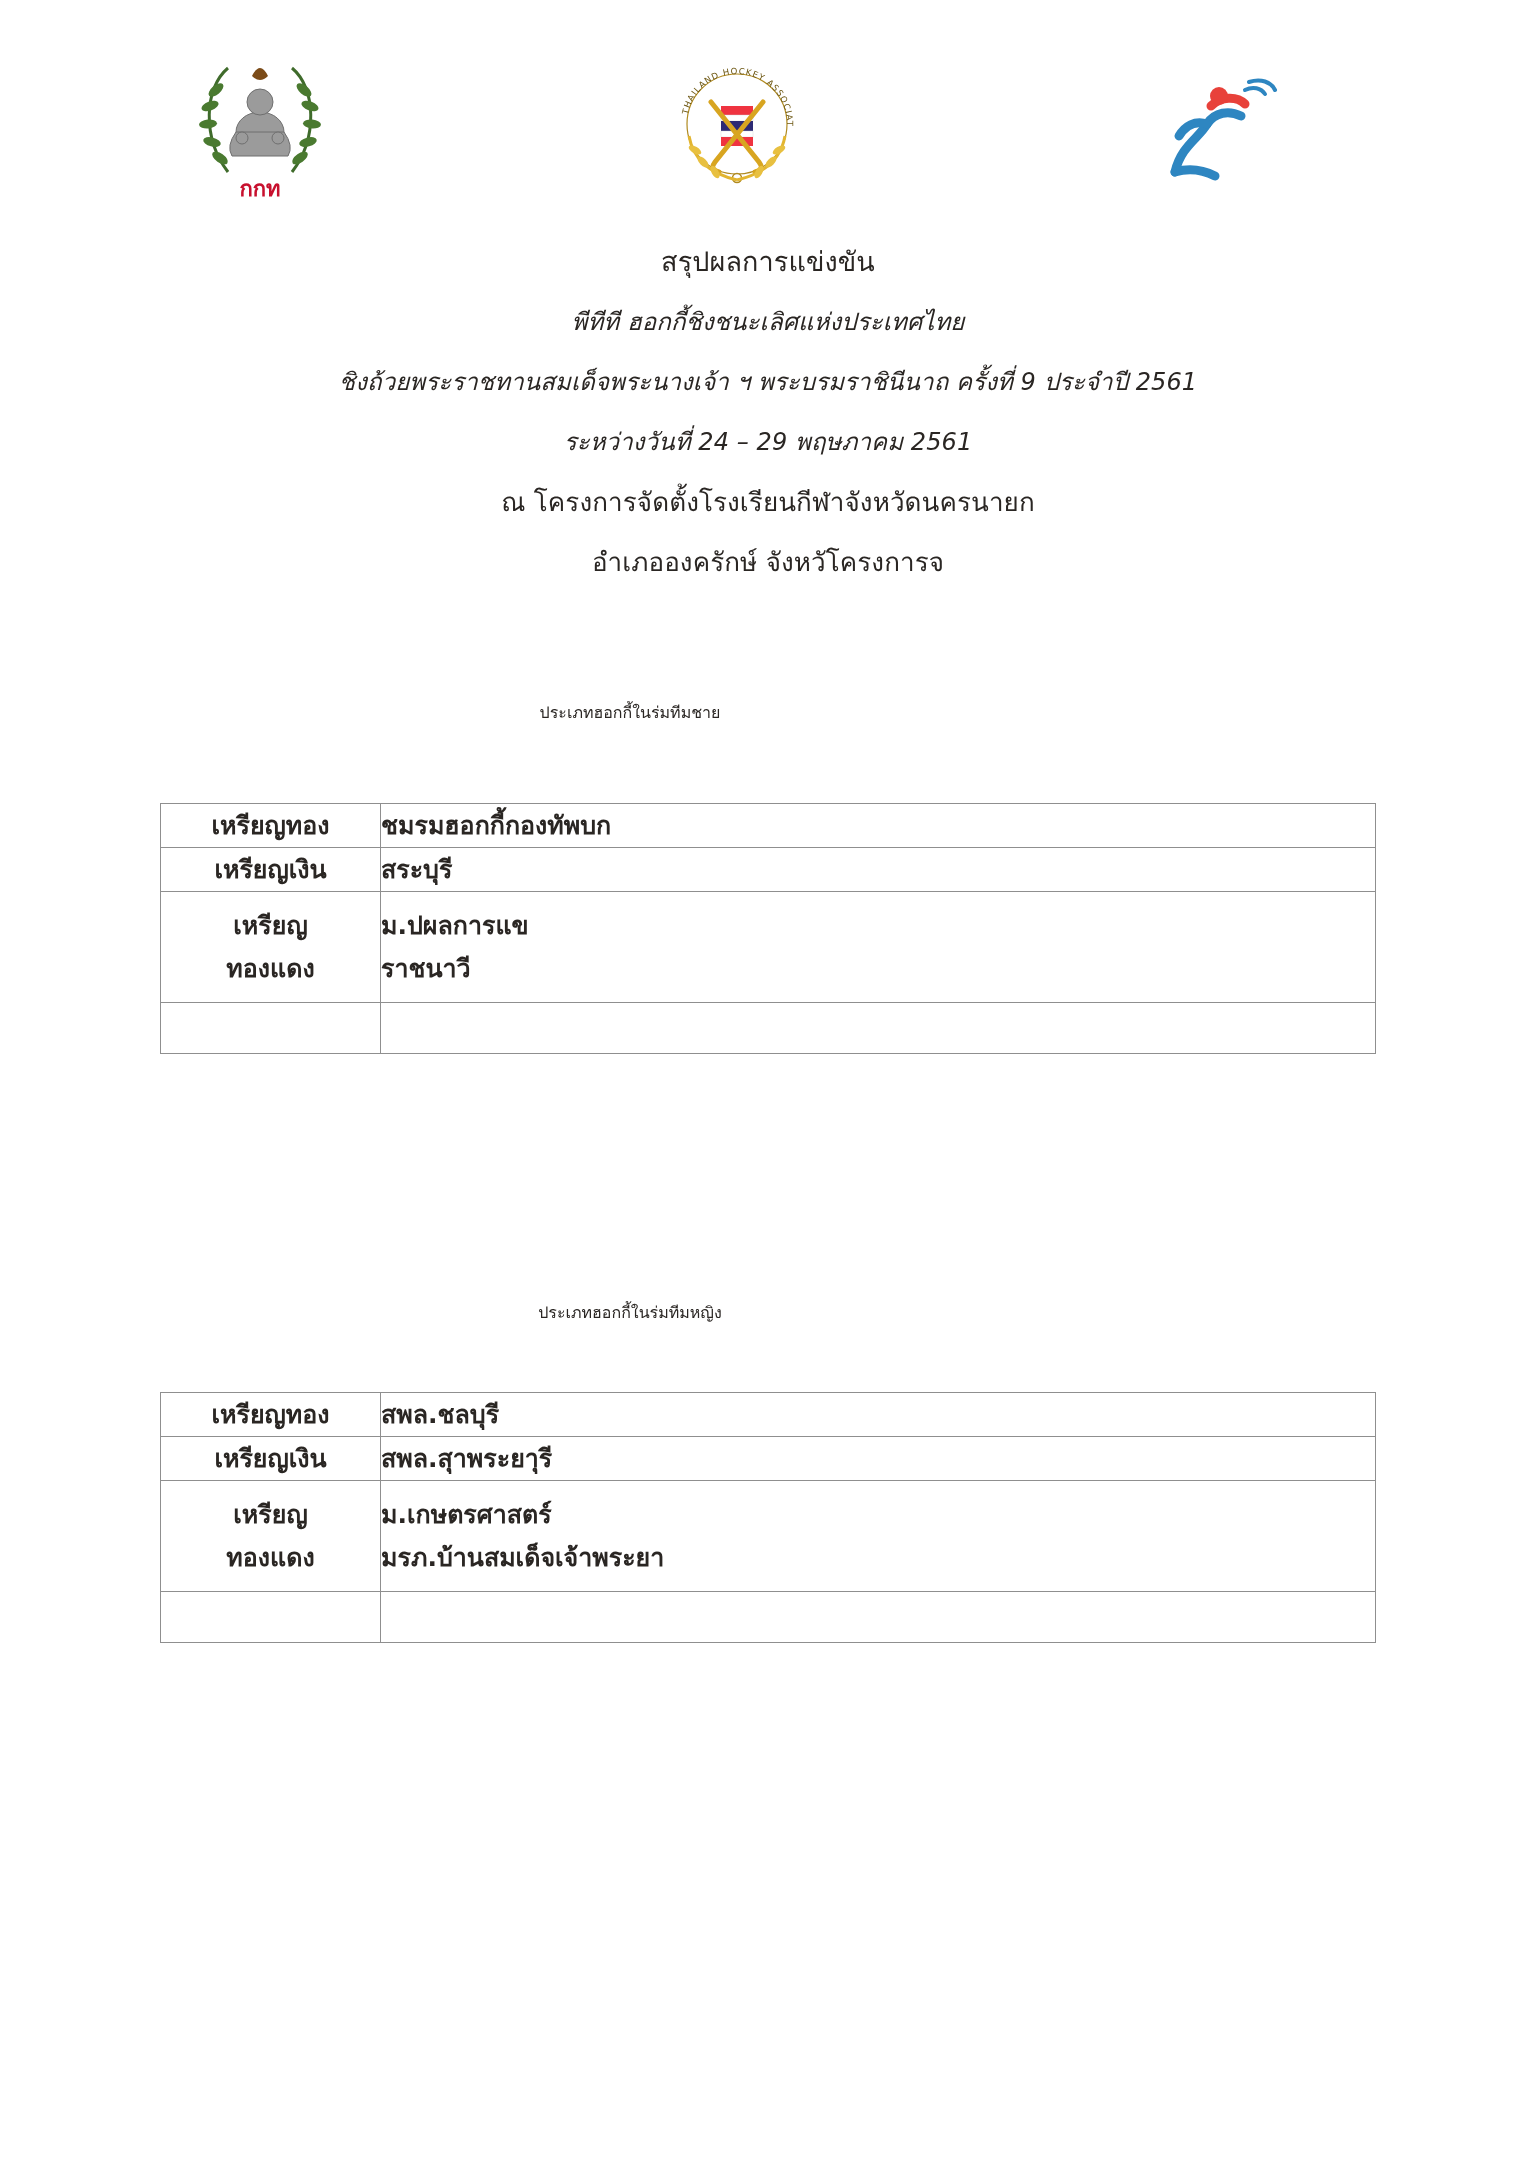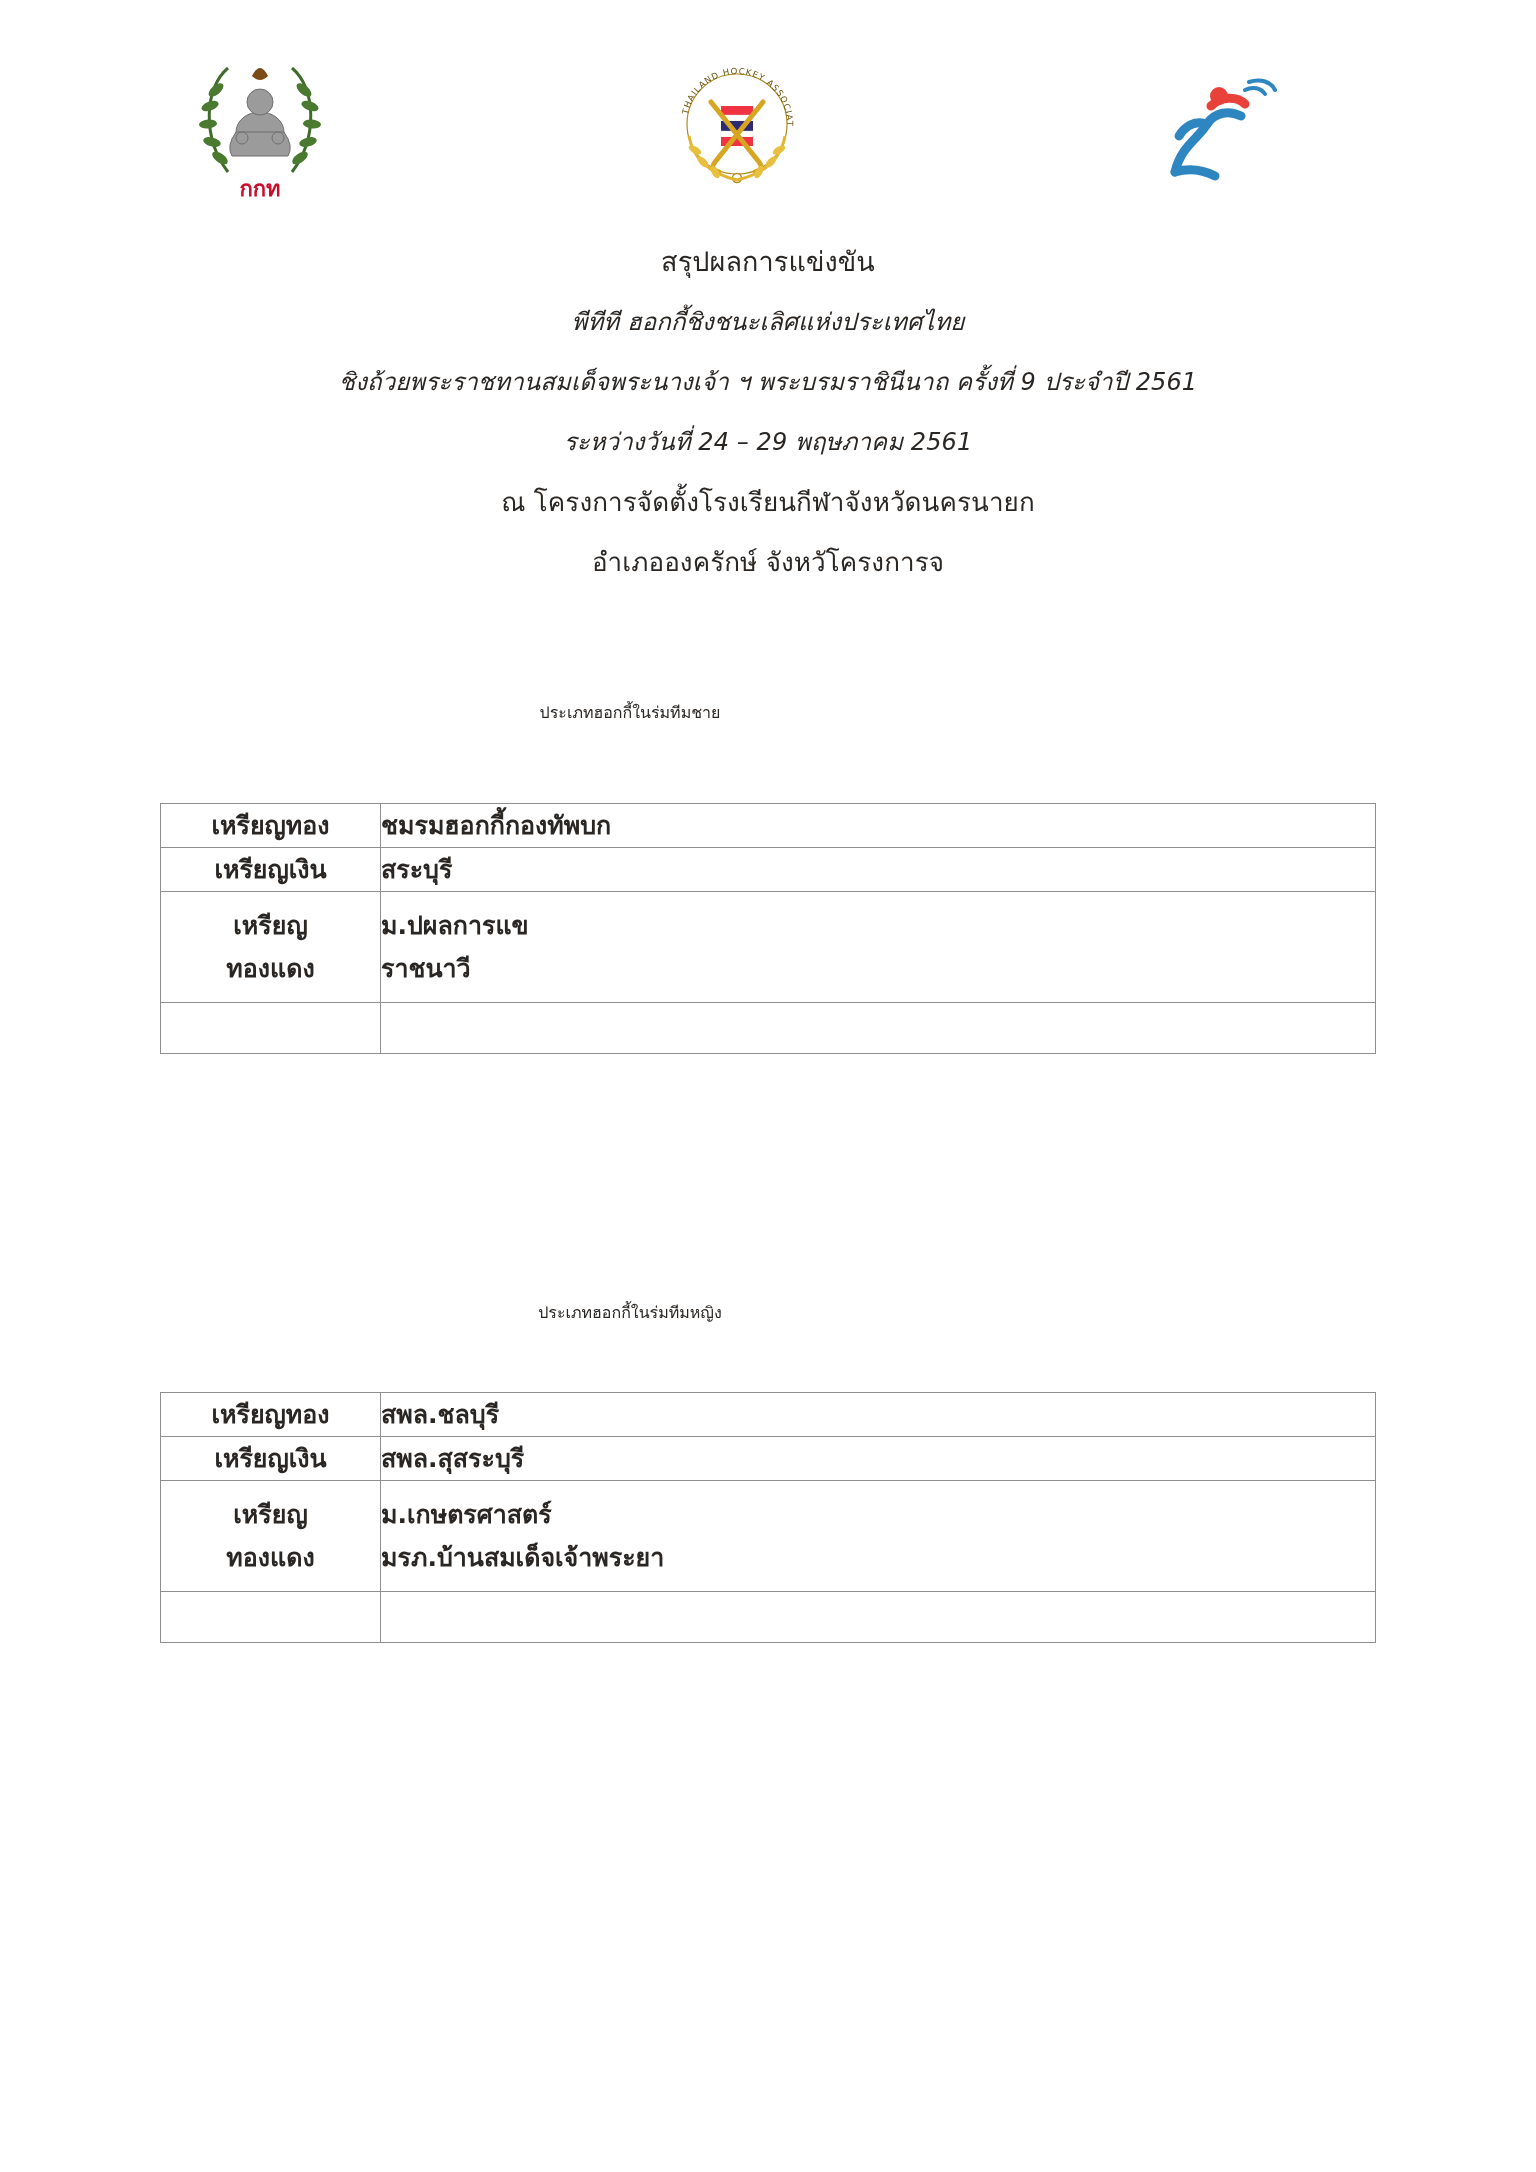--- a/index.html
+++ b/index.html
@@ -289,21 +289,21 @@
         </td>
         <td class="cell-team">
           <span class="stack-line">สพล.ชลบุรี</span>
         </td>
       </tr>
       <tr>
         <td class="cell-medal">
           <span class="stack-line">เหรียญเงิน</span>
         </td>
         <td class="cell-team">
-          <span class="stack-line">สพล.สุสระบุรี</span>
+          <span class="stack-line">สพล.สุาพระยาุรี</span>
         </td>
       </tr>
       <tr class="row-tall">
         <td class="cell-medal">
           <span class="stack-line">เหรียญ</span>
           <span class="stack-line">ทองแดง</span>
         </td>
         <td class="cell-team">
           <span class="stack-line">ม.เกษตรศาสตร์</span>
           <span class="stack-line">มรภ.บ้านสมเด็จเจ้าพระยา</span>

